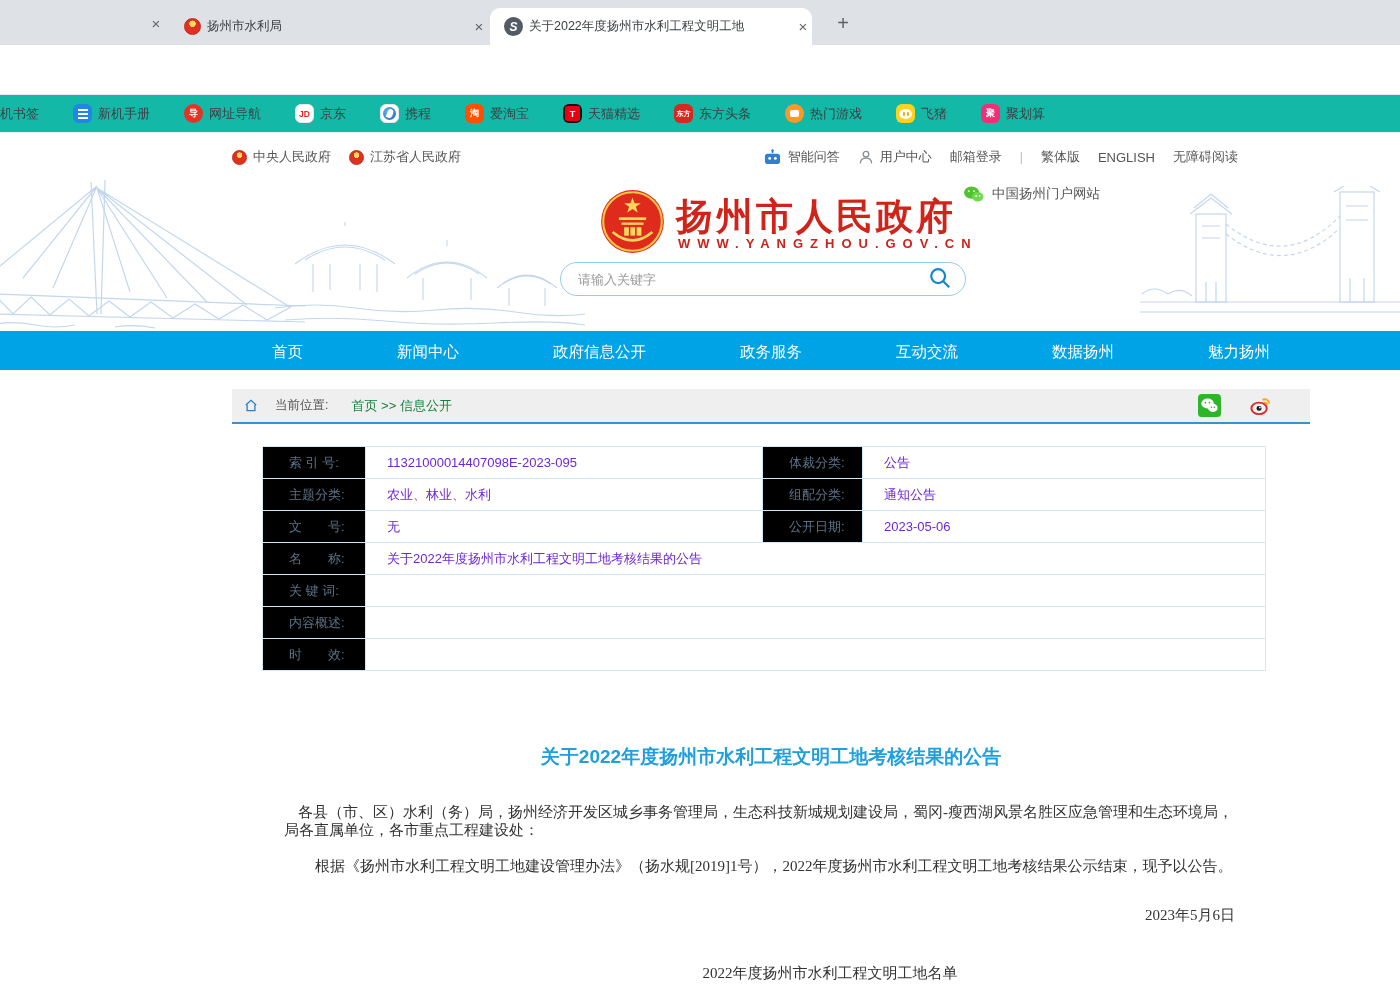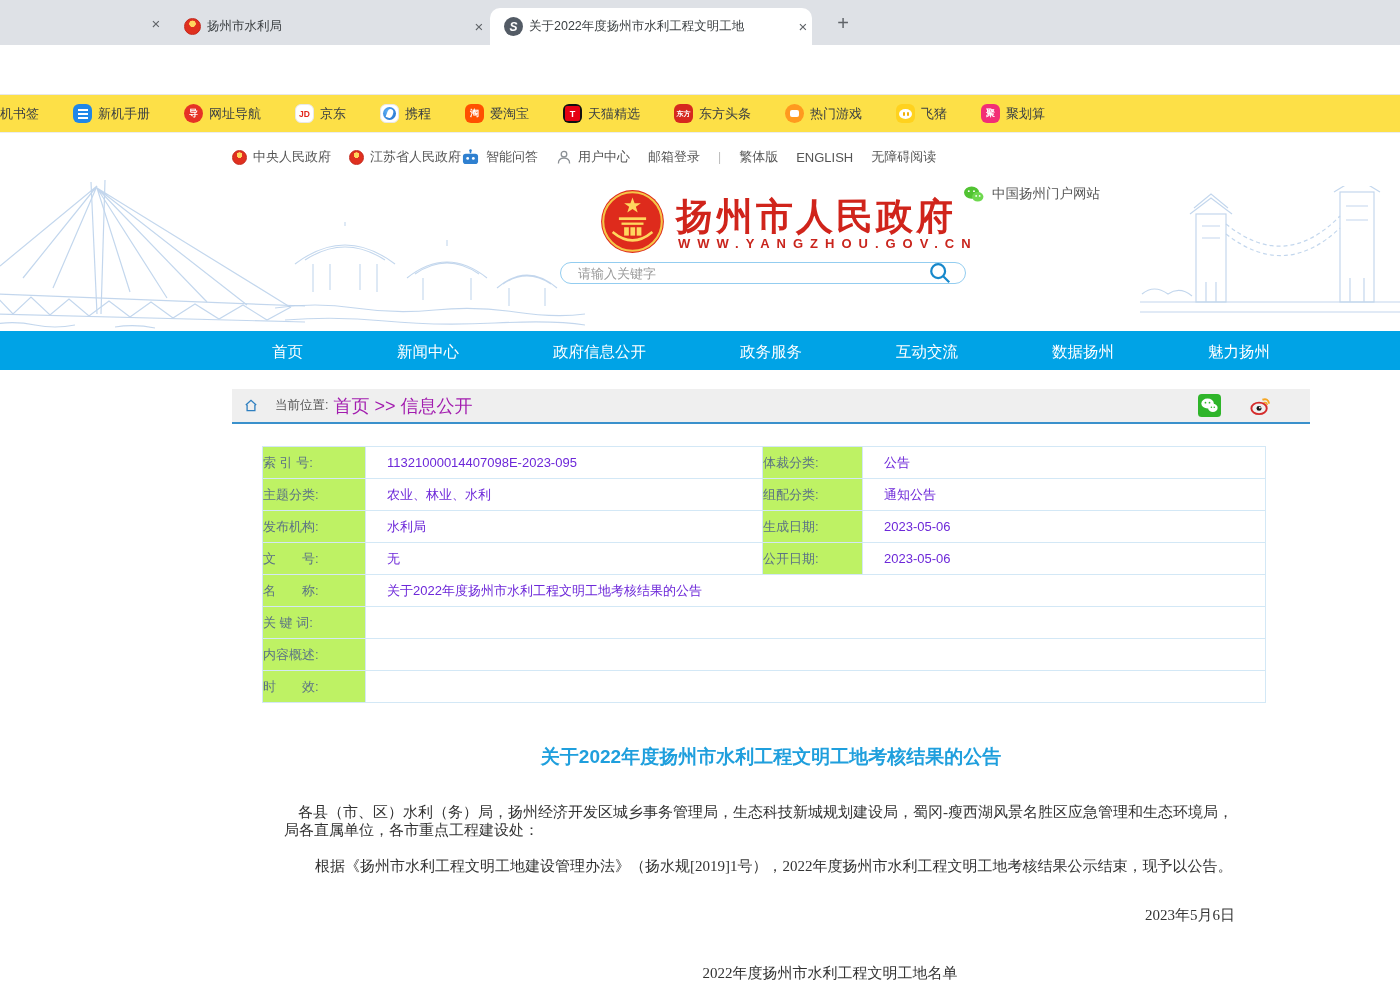--- a/index.html
+++ b/index.html
@@ -21,21 +21,21 @@
   .addressbar{position:absolute;left:0;top:45px;width:1400px;height:50px;background:#fff;border-bottom:1px solid #e7e8ea}
   .home-btn{position:absolute;left:10px;top:58px;width:26px;height:26px}
   .urlpill{position:absolute;left:58px;top:52px;width:1272px;height:36px;background:#f1f3f4;border-radius:18px;display:flex;align-items:center}
   .warn-wrap{margin-left:18px;display:flex;align-items:center}
   .sec-label{font-size:14px;color:#5f6368;margin:0 12px 0 7px}
   .pill-div{width:1px;height:20px;background:#d0d3d7}
   .url-text{font-size:15px;color:#3a3d40;margin-left:13px;white-space:nowrap}
   .bar-icon{position:absolute;top:59px;width:22px;height:22px}
   .zoomout-btn{left:1340px}.share-btn{left:1379px}
 
-  .bookmarks{position:absolute;left:0;top:95px;width:1400px;height:38px;background:#fde047;border-bottom:1px solid #ebedef;display:flex;align-items:center;gap:34px}
+  .bookmarks{position:absolute;left:0;top:95px;width:1400px;height:38px;background:#14b8a6;border-bottom:1px solid #ebedef;display:flex;align-items:center;gap:34px}
   .bm{display:flex;align-items:center;gap:6px;font-size:13px;color:#3c4043;white-space:nowrap}
   .fav{width:19px;height:19px;border-radius:6px;display:flex;align-items:center;justify-content:center;color:#fff;font-size:10px;font-weight:bold;flex:0 0 auto;overflow:hidden;position:relative}
   .fav-book{background:#1f87e8}
   .book-lines{display:block;width:10px;height:2px;background:#fff;box-shadow:0 -4px 0 #fff,0 4px 0 #fff}
   .fav-nav{background:#e63226;border-radius:50%;font-size:9px}
   .fav-jd{background:#fff;border:1px solid #e8e8e8;color:#e1251b;font-size:8.5px}
   .fav-ctrip{background:#fff;border:1px solid #e8e8e8}
   .ctrip-ball{display:block;width:13px;height:13px;border-radius:50%;background:radial-gradient(circle at 35% 35%,#5fb1f5,#1866c8);position:relative}
   .ctrip-ball::after{content:"";position:absolute;left:4px;top:2px;width:6px;height:9px;background:#fff;border-radius:50% 50% 50% 0;transform:rotate(20deg)}
   .fav-taobao{background:#ff5000;font-size:9px}
@@ -43,54 +43,54 @@
   .tmall-inner{display:flex;align-items:center;justify-content:center;width:100%;height:100%;background:#e60012;border-radius:2px;color:#fff;font-size:9px;font-weight:bold}
   .fav-df{background:#d6281e;font-size:7px;letter-spacing:0;line-height:1}
   .fav-game{background:#ff9a1f;border-radius:50%}
   .game-pad{display:block;width:9px;height:7px;background:#fff;border-radius:2px}
   .fav-pig{background:#ffd21e}
   .pig-face{display:block;width:13px;height:10px;background:#fff;border-radius:50%;position:relative}
   .pig-face::after{content:"";position:absolute;left:3.5px;top:3px;width:2px;height:4px;background:#f0b007;border-radius:1px;box-shadow:4px 0 0 #f0b007}
   .fav-ju{background:#f22e76;font-size:9px}
 
   
-  .topbar{position:absolute;left:232px;top:140px;width:1006px;height:34px;display:flex;justify-content:flex-start;align-items:center}
+  .topbar{position:absolute;left:232px;top:140px;width:1006px;height:34px;display:flex;justify-content:space-between;align-items:center}
   .topbar-left,.topbar-right{display:flex;align-items:center;gap:18px}
   .topbar a,.toplink{font-size:13px;color:#555;text-decoration:none;display:flex;align-items:center;gap:6px;white-space:nowrap}
   .top-div{color:#bbb;font-size:12px}
   .mini-emblem{width:15px;height:15px;border-radius:50%;flex:0 0 auto;
      background:radial-gradient(circle at 50% 32%,#ffd75e 0 2.6px,#e0301f 3px);border:1px solid #c4261a}
 
   
   .banner{position:absolute;left:0;top:174px;width:1400px;height:157px;background:#fff;overflow:hidden}
   .deco{position:absolute;opacity:.85}
   .logo-emblem{position:absolute;left:599px;top:14px;width:67px;height:67px}
   .site-name{position:absolute;left:676px;top:18px;font-size:37px;font-weight:bold;color:#d0241b;letter-spacing:3px;white-space:nowrap}
   .site-url{position:absolute;left:678px;top:62px;font-size:13px;font-weight:bold;color:#c9251d;letter-spacing:7px;white-space:nowrap}
   .portal{position:absolute;left:963px;top:11px;display:flex;align-items:center;gap:8px;font-size:13.5px;color:#555;white-space:nowrap}
-  .searchbox{position:absolute;left:560px;top:88px;width:406px;height:22px;border:1px solid #93cdf0;border-radius:17px;background:#fff;display:flex;align-items:center}
+  .searchbox{position:absolute;left:560px;top:88px;width:406px;height:34px;border:1px solid #93cdf0;border-radius:17px;background:#fff;display:flex;}
   .searchbox input{flex:1;border:none;outline:none;background:transparent;margin-left:17px;font-size:13px;color:#333;font-family:"Liberation Sans",sans-serif}
   .searchbox input::placeholder{color:#9a9a9a}
   .search-btn{width:30px;height:30px;margin-right:10px;display:flex;align-items:center;justify-content:center}
 
   
   .nav{position:absolute;left:0;top:331px;width:1400px;height:39px;background:#00a3e6}
   .nav-inner{margin-left:232px;width:1078px;height:43px;display:flex;justify-content:space-between;align-items:center;padding:0 40px}
   .nav-item{color:#fff;font-size:15.5px;white-space:nowrap;cursor:pointer}
 
   
   .breadcrumb{position:absolute;left:232px;top:389px;width:1078px;height:35px;background:#efefef;border-bottom:2px solid #3a91cc;display:flex;align-items:center;padding:0 12px}
   .bc-label{font-size:12.5px;color:#555;margin-left:17px;white-space:nowrap}
-  .bc-path{font-size:18px;color:#a21caf;margin-left:5px;white-space:nowrap;cursor:pointer}
+  .bc-path{font-size:13px;color:#15803d;margin-left:23px;white-space:nowrap;cursor:pointer}
   .bc-icons{margin-left:auto;display:flex;align-items:center;gap:28px;margin-right:26px}
   .sq-icon{width:23px;height:23px;display:block}
 
   .meta-table{position:absolute;left:262px;top:446px;width:1003px;border-collapse:collapse;table-layout:fixed}
   .meta-table td{border:1px solid #d3e8f6;height:32px;font-size:13px;vertical-align:middle}
-  .meta-table td.lbl{background:#bef264;color:#5b7285;white-space:nowrap}
+  .meta-table td.lbl{background:#000000;color:#5b7285;padding-left:26px;white-space:nowrap}
   .meta-table td.val{color:#6d28d9;padding-left:21px;white-space:nowrap;overflow:hidden}
 
   .article-title{position:absolute;left:232px;top:744px;width:1078px;text-align:center;font-size:19px;font-weight:bold;color:#1f9fdd}
   .para{position:absolute;left:284px;width:950px;font-family:"Liberation Serif",serif;font-size:15px;line-height:18px;color:#333}
   .p1{top:803px;text-indent:14px}
   .p2{top:857px;text-indent:31px}
   .art-date{position:absolute;left:284px;top:906px;width:951px;text-align:right;font-family:"Liberation Serif",serif;font-size:15px;color:#333}
   .list-title{position:absolute;left:280px;top:964px;width:1100px;text-align:center;font-family:"Liberation Serif",serif;font-size:15px;color:#333}
 </style>
 </head>
@@ -371,26 +371,20 @@
       <td class="lbl">体裁分类:</td>
       <td class="val">公告</td>
     </tr>
     <tr>
       <td class="lbl">主题分类:</td>
       <td class="val">农业、林业、水利</td>
       <td class="lbl">组配分类:</td>
       <td class="val">通知公告</td>
     </tr>
     <tr>
-      <td class="lbl">发布机构:</td>
-      <td class="val">水利局</td>
-      <td class="lbl">生成日期:</td>
-      <td class="val">2023-05-06</td>
-    </tr>
-    <tr>
       <td class="lbl">文　　号:</td>
       <td class="val">无</td>
       <td class="lbl">公开日期:</td>
       <td class="val">2023-05-06</td>
     </tr>
     <tr>
       <td class="lbl">名　　称:</td>
       <td class="val" colspan="3">关于2022年度扬州市水利工程文明工地考核结果的公告</td>
     </tr>
     <tr>

